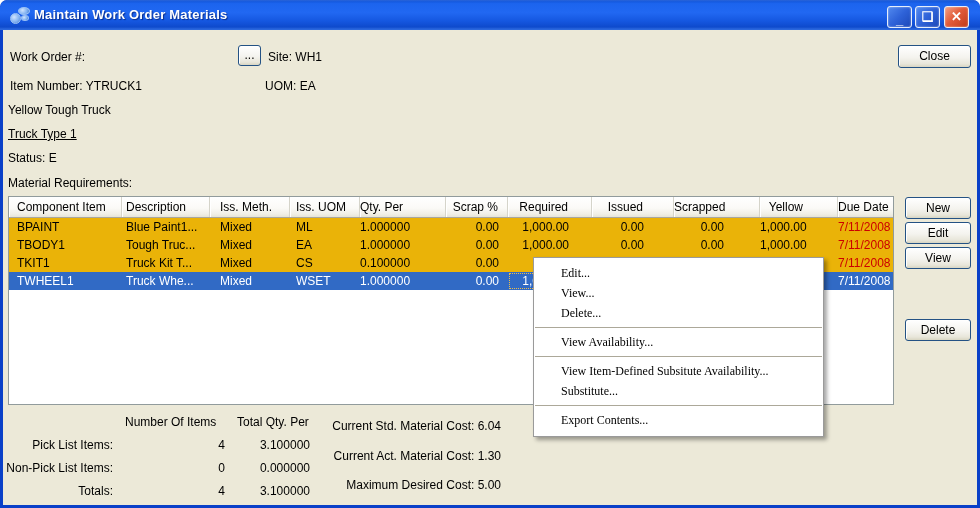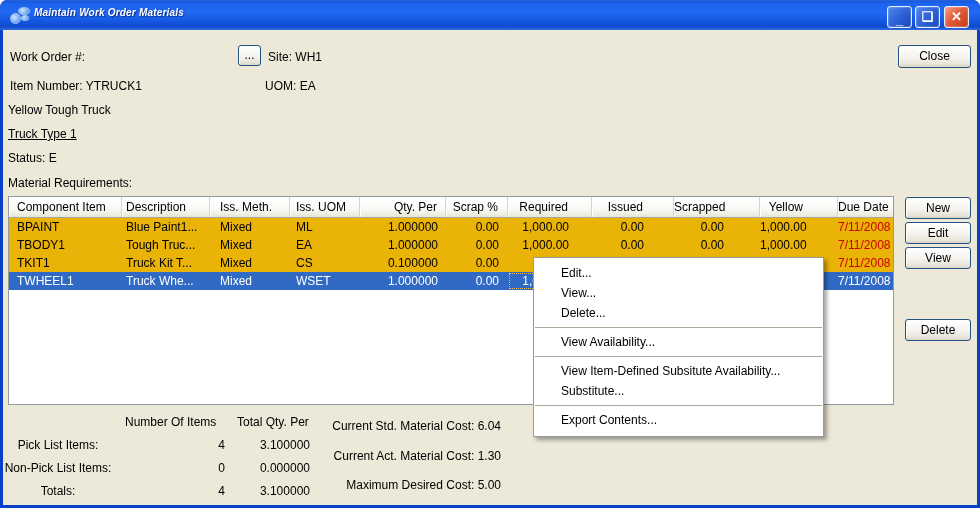--- a/index.html
+++ b/index.html
@@ -29,24 +29,23 @@
   .app-icon i {
     position: absolute; border-radius: 50%;
     background: radial-gradient(circle at 35% 35%, #CFE4FF, #7FB0F0 60%, #3E74C8);
     border: 1px solid #9CC2F5;
   }
   .app-icon .c1 { left: 1px; top: 7px; width: 11px; height: 11px; }
   .app-icon .c2 { left: 9px; top: 1px; width: 8px; height: 8px; }
   .app-icon .c3 { left: 12px; top: 9px; width: 6px; height: 6px; }
   .title-text {
     position: absolute; left: 34px; top: 7px;
-    font-size: 10px; font-weight: bold; color: #fff;
+    font-size: 13px; font-weight: bold; color: #fff;
     text-shadow: 1px 1px 1px #0A2E8C;
     letter-spacing: 0.2px;
-    font-style: italic;
   }
   .win-btn {
     position: absolute; top: 6px; width: 25px; height: 22px;
     border: 1px solid #E6EEFB; border-radius: 3px;
     color: #fff; font-weight: bold; text-align: center; line-height: 20px;
     background: linear-gradient(135deg,#5E92EFcc,#2E62D8 50%,#1C48B8);
     box-shadow: inset 0 0 2px rgba(255,255,255,.6);
     cursor: default; font-size: 13px;
   }
   .btn-min   { left: 887px; }
@@ -97,40 +96,40 @@
   }
   .t-row { display: flex; height: 18px; background: #eab308; }
   .t-row .cell { line-height: 18px; overflow: hidden; }
   .t-row.selected { background: #316AC5; color: #fff; }
   .t-row.selected .cell.due { color: #fff; }
   .cell { flex: 0 0 auto; white-space: nowrap; }
   .c0 { width: 113px; padding-left: 8px; }
   .c1 { width: 88px;  padding-left: 4px; }
   .c2 { width: 80px;  padding-left: 10px; }
   .c3 { width: 70px;  padding-left: 6px; }
-  .c4 { width: 86px;  text-align: right; padding-right: 8px; }
+  .c4 { width: 86px;  text-align: left; padding-right: 8px; }
   .c5 { width: 62px;  text-align: right; padding-right: 9px; }
   .c6 { width: 84px;  text-align: right; padding-right: 23px; }
   .c7 { width: 82px;  text-align: right; padding-right: 30px; }
   .c8 { width: 86px;  text-align: right; padding-right: 36px; }
   .c9 { width: 78px;  text-align: right; padding-right: 34px; }
   .c10{ width: 56px;  text-align: right; padding-right: 8px; }
   .t-row .cell.due { color: #CC0000; }
   .t-row .cell.focused { outline: 1px dotted #EFBE4A; outline-offset: -2px; }
   
   .context-menu {
     position: absolute; left: 530px; top: 227px; width: 291px;
     background: #fff; border: 1px solid #9A9A9A;
     box-shadow: 3px 3px 4px rgba(0,0,0,0.35);
     padding: 5px 0 6px 0; z-index: 50;
   }
-  .menu-item { height: 20px; line-height: 20px; padding-left: 27px; white-space: nowrap; }
+  .menu-item { height: 20px; line-height: 20px; padding-left: 27px; white-space: nowrap; font-family: Liberation Serif, serif; }
   .menu-sep { height: 1px; background: #ACA899; margin: 4px 1px; }
   
-  .sum-label { text-align: center; }
+  .sum-label { text-align: right; }
   .sum-num { text-align: right; }
   .cost-line { text-align: right; }
 </style>
 </head>
 <body>
 
 <div class="window">
 
   <div class="titlebar">
     <span class="app-icon">

